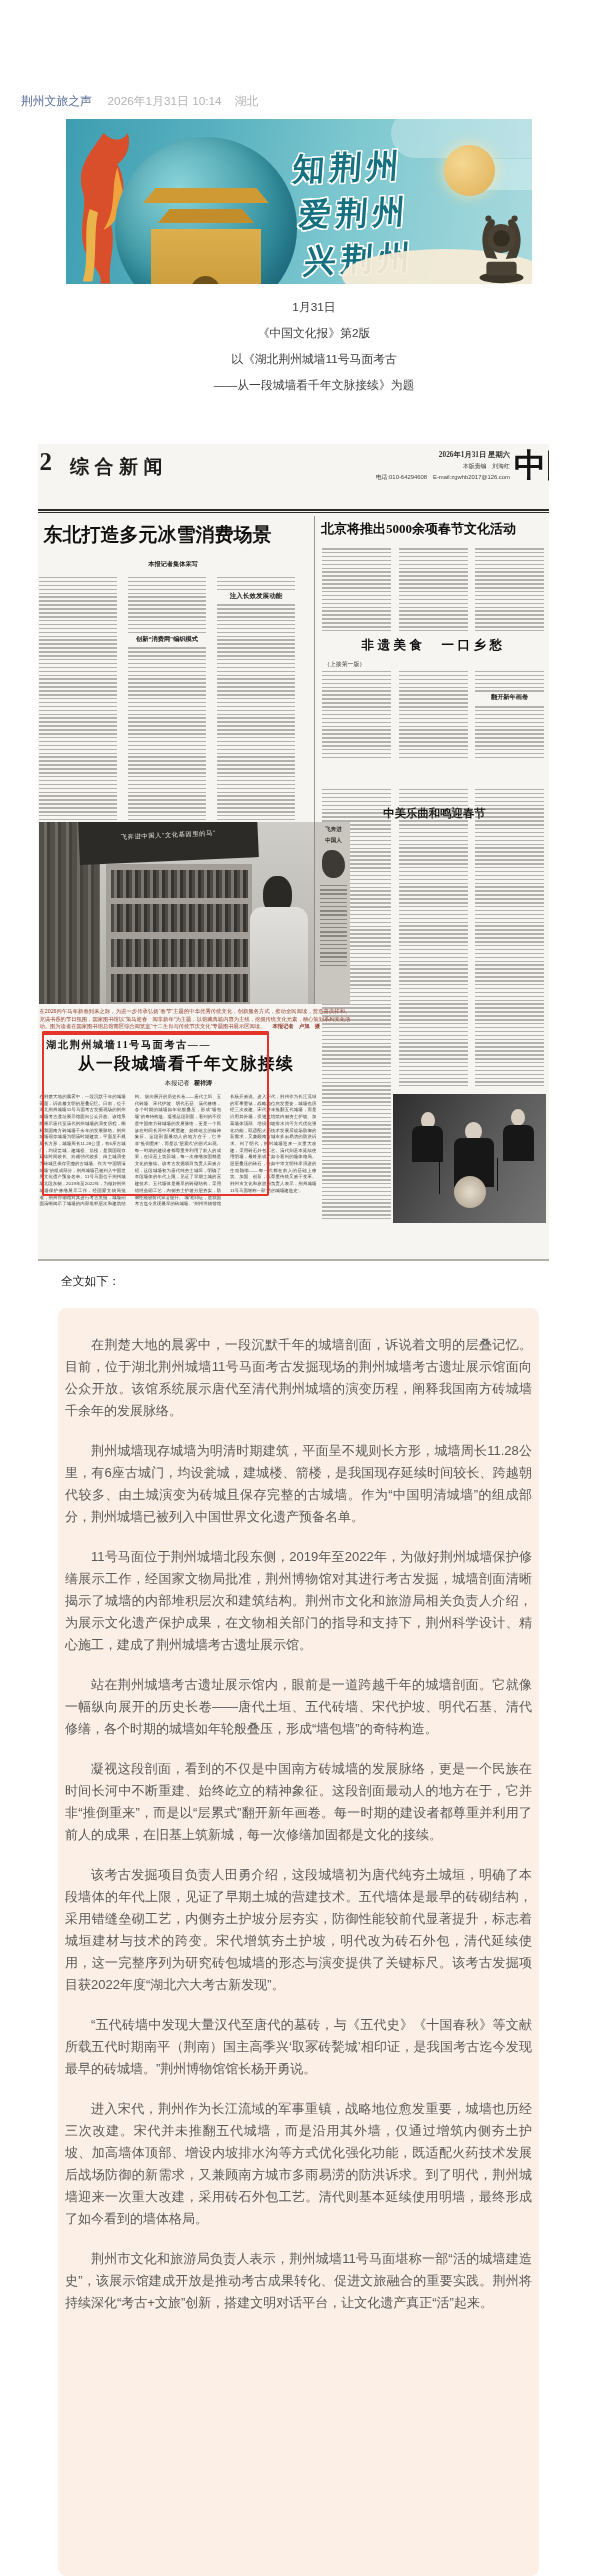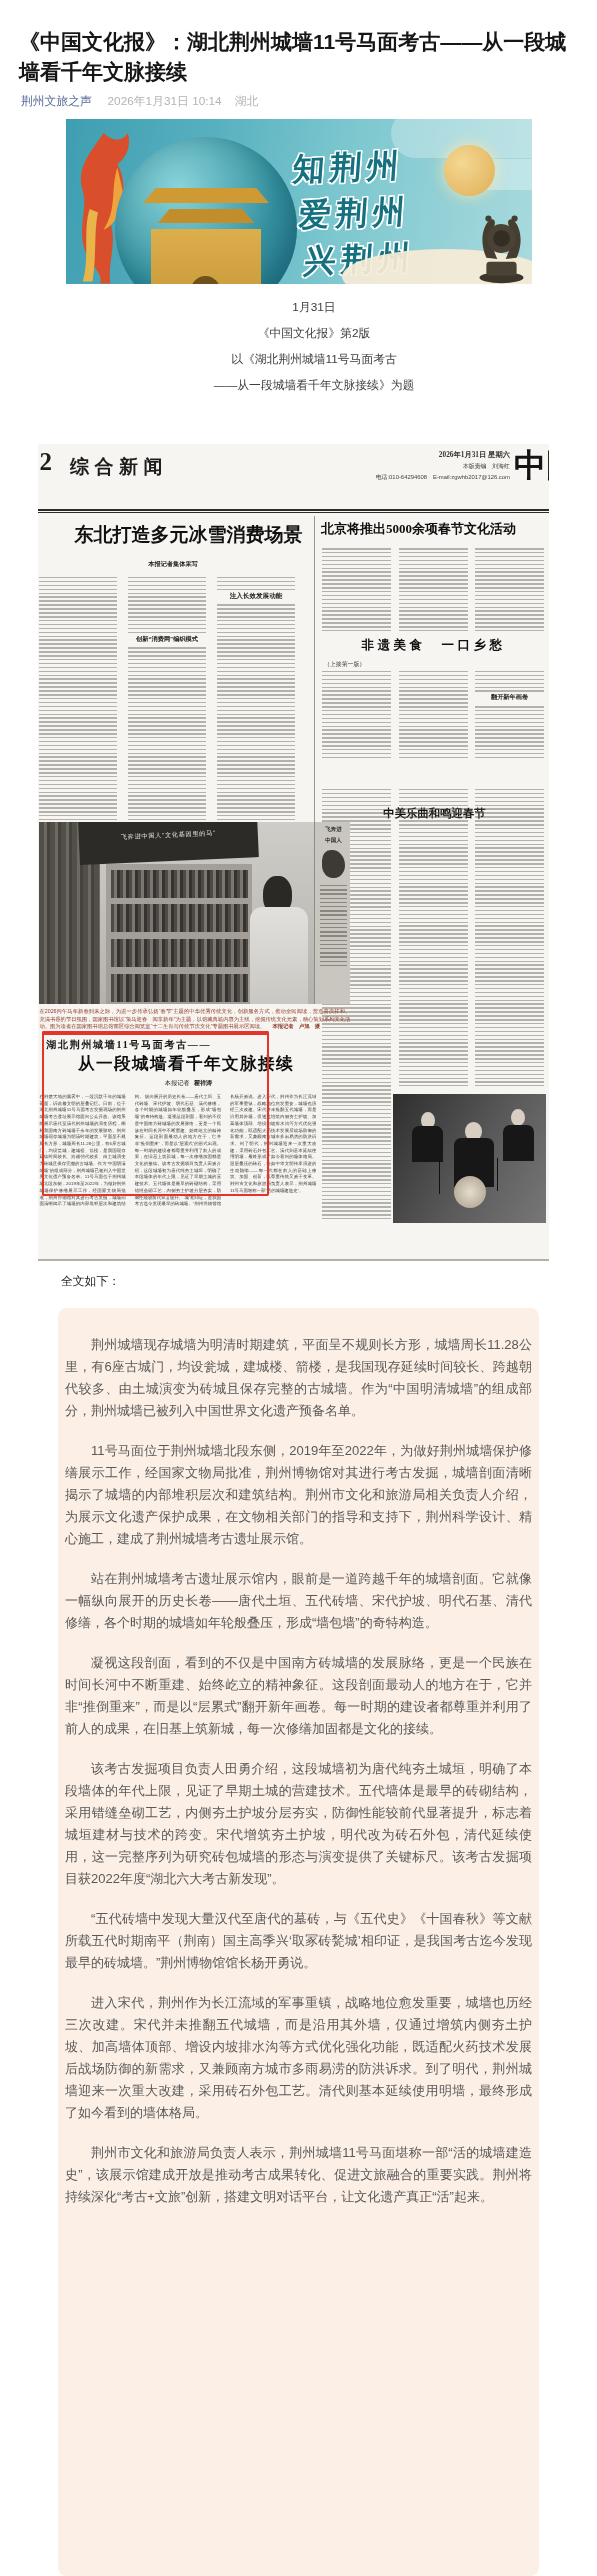--- a/index.html
+++ b/index.html
@@ -59,21 +59,21 @@
   .pno{position:absolute;left:1.4px;top:4.2px;font-size:25px;font-weight:700;color:#1d1d1d;}
   .sect{position:absolute;left:32px;top:9.7px;font-size:19px;font-weight:700;letter-spacing:5.5px;color:#1d1d1d;}
   .dateblock{position:absolute;right:39px;top:5.5px;text-align:right;color:#333;}
   .dateblock .d1{font-size:7.3px;font-weight:700;}
   .dateblock .d2{font-size:5.9px;margin-top:2.1px;}
   .dateblock .d3{font-size:5.9px;margin-top:2.1px;color:#444;}
   .masthead{position:absolute;right:0;top:0;width:35px;height:64px;overflow:hidden;}
   .masthead span{font-size:32px;font-weight:900;color:#141414;white-space:nowrap;}
   .rule2{position:absolute;left:0;top:65px;width:511px;height:1.4px;
          border-top:2.1px solid #2c2c2c;border-bottom:0.7px solid #2c2c2c;}
-  .hl-left{position:absolute;left:5.5px;top:78px;width:259px;text-align:right;
+  .hl-left{position:absolute;left:5.5px;top:78px;width:259px;text-align:left;
            font-size:19px;font-weight:700;color:#101010;}
   .by-left{position:absolute;left:5.5px;top:116px;width:259px;text-align:center;
            font-size:6.2px;font-weight:700;}
   .fcol{position:absolute;background:repeating-linear-gradient(to bottom,#57544e 0 1.5px,
         transparent 1.5px 3.9px);opacity:.42;}
   .colsub{position:absolute;text-align:center;font-weight:700;background:#f7f5f1;z-index:2;
           color:#1a1a1a;padding:1.4px 0;}
   .vrule{position:absolute;left:276px;top:72px;width:0.7px;height:306px;background:#9b9891;}
   .hl-right{position:absolute;left:283px;top:76px;width:225px;
             font-size:13px;font-weight:700;color:#101010;}
@@ -137,21 +137,20 @@
   .pink{position:absolute;left:58px;top:1308px;width:481px;height:1268px;box-sizing:border-box;
         background:#fcefe5;border-radius:8.3px;padding:26px 7px 28px;overflow:hidden;}
   .pink p{margin:0 0 18px;font-size:13px;line-height:22px;color:#595959;text-align:justify;
           text-indent:2em;}
 </style>
 </head>
 <body>
 
 <div id="page">
 
-  <h1 class="art-title">《中国文化报》：湖北荆州城墙11号马面考古——从一段城墙看千年文脉接续</h1>
   <div class="art-meta">
     <span class="acct">荆州文旅之声</span>
     <span class="dt">2026年1月31日 10:14</span>
     <span class="rg">湖北</span>
   </div>
 
   <div class="banner">
     <div class="phoenix">
       <svg width="90" height="159" viewBox="0 0 130 230">
         <path d="M60 10 C 40 40, 20 60, 30 95 C 38 120, 20 150, 35 185 C 45 205, 60 215, 55 228 L 70 228 C 65 200, 80 170, 70 140 C 90 120, 95 80, 80 55 C 95 45, 100 25, 95 10 C 85 25, 70 20, 60 10 Z" fill="#d94f2b"></path>
@@ -276,20 +275,21 @@
       <div class="p2-head" style="left:118px;top:15.3px;"></div>
         <div class="p2-body" style="left:110px;top:30.5px;"></div>
       <div class="p2-stand" style="left:46px;top:67px;"></div>
       <div class="p2-stand" style="left:104px;top:64px;"></div>
       <div class="p2-drum"></div>
     </div>
   </div>
 
   <div class="ftlabel">全文如下：</div>
   <div class="pink">
+    <p>在荆楚大地的晨雾中，一段沉默千年的城墙剖面，诉说着文明的层叠记忆。目前，位于湖北荆州城墙11号马面考古发掘现场的荆州城墙考古遗址展示馆面向公众开放。该馆系统展示唐代至清代荆州城墙的演变历程，阐释我国南方砖城墙千余年的发展脉络。</p>
     <p>荆州城墙现存城墙为明清时期建筑，平面呈不规则长方形，城墙周长11.28公里，有6座古城门，均设瓮城，建城楼、箭楼，是我国现存延续时间较长、跨越朝代较多、由土城演变为砖城且保存完整的古城墙。作为“中国明清城墙”的组成部分，荆州城墙已被列入中国世界文化遗产预备名单。</p>
     <p>11号马面位于荆州城墙北段东侧，2019年至2022年，为做好荆州城墙保护修缮展示工作，经国家文物局批准，荆州博物馆对其进行考古发掘，城墙剖面清晰揭示了城墙的内部堆积层次和建筑结构。荆州市文化和旅游局相关负责人介绍，为展示文化遗产保护成果，在文物相关部门的指导和支持下，荆州科学设计、精心施工，建成了荆州城墙考古遗址展示馆。</p>
     <p>站在荆州城墙考古遗址展示馆内，眼前是一道跨越千年的城墙剖面。它就像一幅纵向展开的历史长卷——唐代土垣、五代砖墙、宋代护坡、明代石基、清代修缮，各个时期的城墙如年轮般叠压，形成“墙包墙”的奇特构造。</p>
     <p>凝视这段剖面，看到的不仅是中国南方砖城墙的发展脉络，更是一个民族在时间长河中不断重建、始终屹立的精神象征。这段剖面最动人的地方在于，它并非“推倒重来”，而是以“层累式”翻开新年画卷。每一时期的建设者都尊重并利用了前人的成果，在旧基上筑新城，每一次修缮加固都是文化的接续。</p>
     <p>该考古发掘项目负责人田勇介绍，这段城墙初为唐代纯夯土城垣，明确了本段墙体的年代上限，见证了早期土城的营建技术。五代墙体是最早的砖砌结构，采用错缝垒砌工艺，内侧夯土护坡分层夯实，防御性能较前代显著提升，标志着城垣建材与技术的跨变。宋代增筑夯土护坡，明代改为砖石外包，清代延续使用，这一完整序列为研究砖包城墙的形态与演变提供了关键标尺。该考古发掘项目获2022年度“湖北六大考古新发现”。</p>
     <p>“五代砖墙中发现大量汉代至唐代的墓砖，与《五代史》《十国春秋》等文献所载五代时期南平（荆南）国主高季兴‘取冢砖甃城’相印证，是我国考古迄今发现最早的砖城墙。”荆州博物馆馆长杨开勇说。</p>
     <p>进入宋代，荆州作为长江流域的军事重镇，战略地位愈发重要，城墙也历经三次改建。宋代并未推翻五代城墙，而是沿用其外墙，仅通过增筑内侧夯土护坡、加高墙体顶部、增设内坡排水沟等方式优化强化功能，既适配火药技术发展后战场防御的新需求，又兼顾南方城市多雨易涝的防洪诉求。到了明代，荆州城墙迎来一次重大改建，采用砖石外包工艺。清代则基本延续使用明墙，最终形成了如今看到的墙体格局。</p>
     <p>荆州市文化和旅游局负责人表示，荆州城墙11号马面堪称一部“活的城墙建造史”，该展示馆建成开放是推动考古成果转化、促进文旅融合的重要实践。荆州将持续深化“考古+文旅”创新，搭建文明对话平台，让文化遗产真正“活”起来。</p>
   </div>
 

